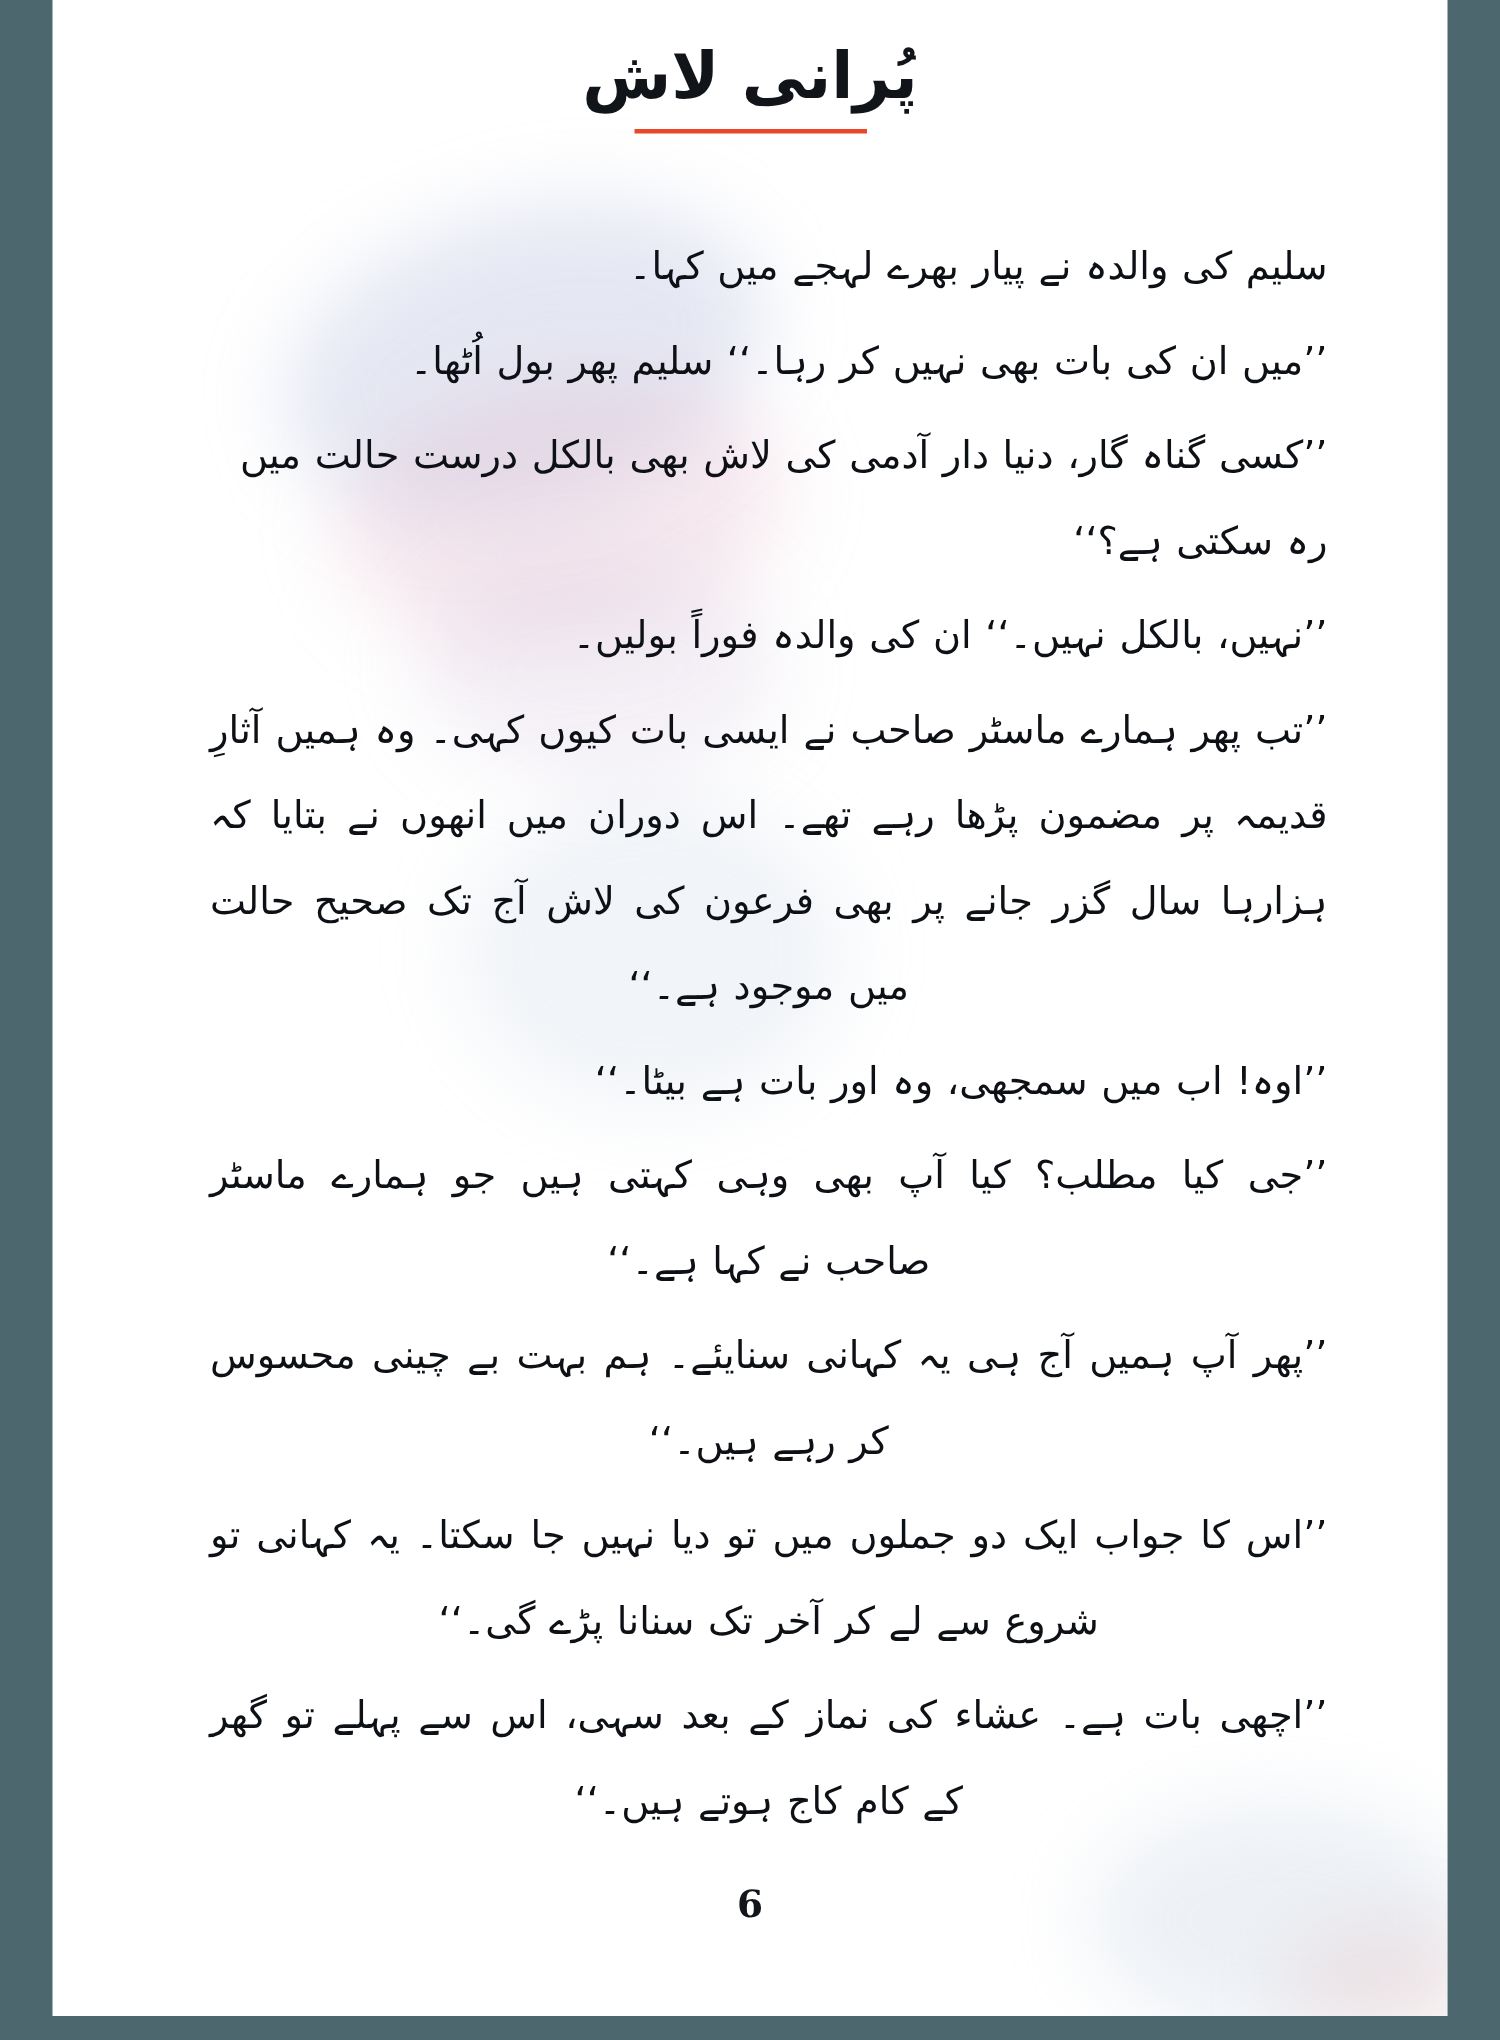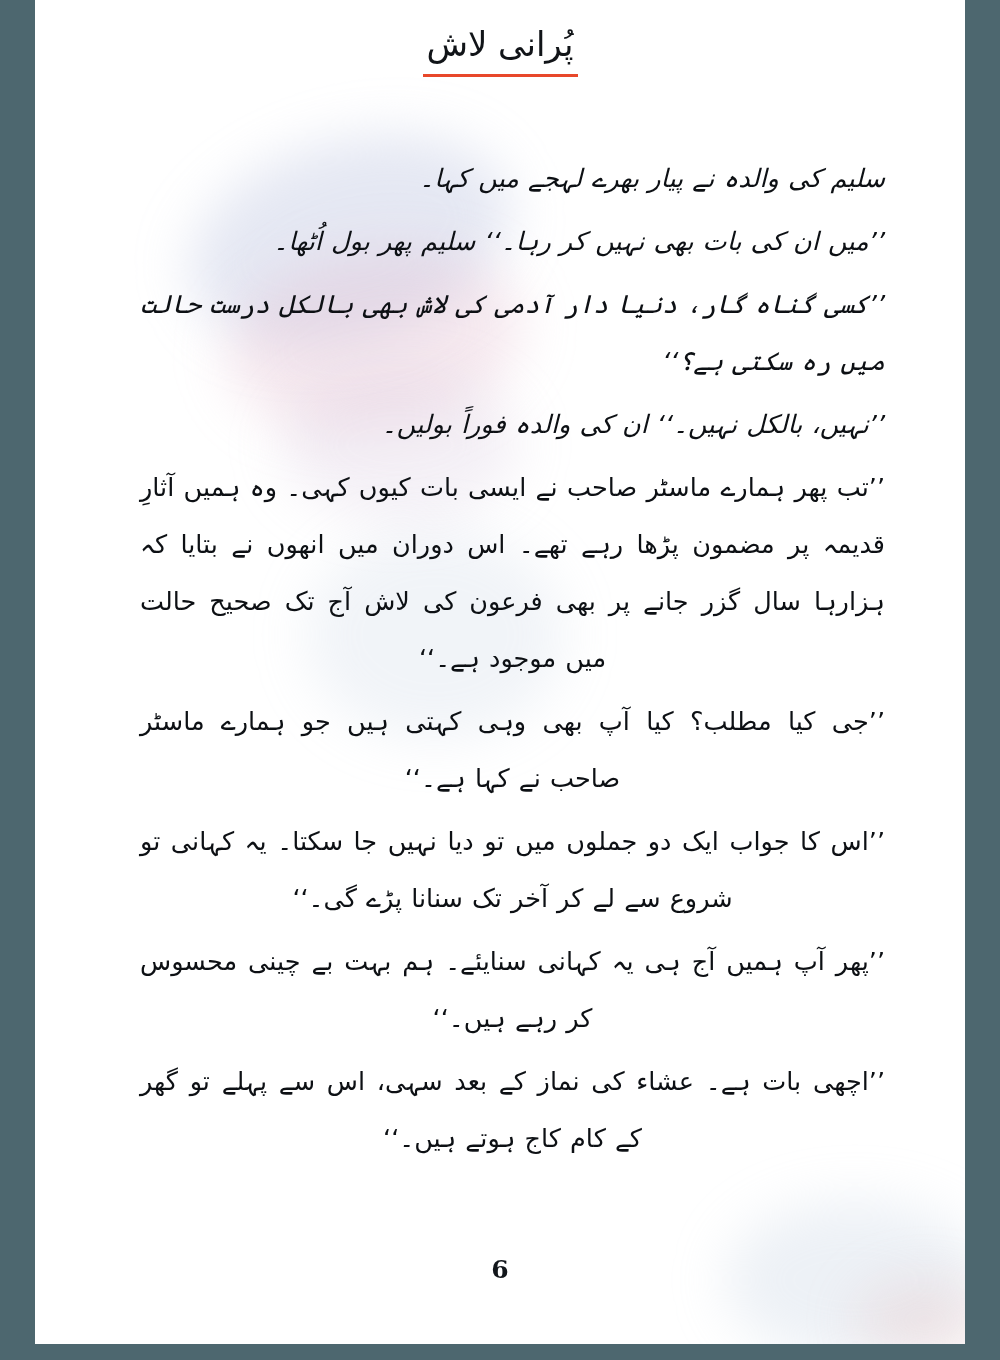--- a/index.html
+++ b/index.html
@@ -80,24 +80,24 @@
   .title-block {
     position: absolute;
     left: 0;
     top: 22px;
     width: 930px;
     text-align: center;
   }
   .book-title {
     display: inline-block;
     font-family: "DejaVu Sans", sans-serif;
-    font-size: 34px;
+    font-size: 43px;
     line-height: 1.35;
     color: #111418;
-    font-weight: 400;
+    font-weight: 700;
     direction: rtl;
     letter-spacing: 0.5px;
   }
   .title-rule {
     width: 155px;
     height: 3px;
     background: #e8472a;
     margin: 6px auto 0 auto;
   }
 
@@ -124,21 +124,20 @@
     color: #0d1014;
     word-spacing: 1px;
   }
 
   
   .para.wrap {
     text-align: justify;
     text-align-last: center;
   }
   .para.right {
-    font-style: italic;
   }
 
   
   .page-number {
     position: absolute;
     left: 0;
     top: 1255px;
     width: 930px;
     text-align: center;
     font-family: "DejaVu Serif", serif;
@@ -167,23 +166,24 @@
       <div class="title-rule"></div>
     </div>
 
     <div class="text-column">
 
       <p class="para right">سلیم کی والدہ نے پیار بھرے لہجے میں کہا۔</p>
       <p class="para right">’’میں ان کی بات بھی نہیں کر رہا۔‘‘ سلیم پھر بول اُٹھا۔</p>
       <p class="para right">’’کسی گناہ گار، دنیا دار آدمی کی لاش بھی بالکل درست حالت میں رہ سکتی ہے؟‘‘</p>
       <p class="para right">’’نہیں، بالکل نہیں۔‘‘ ان کی والدہ فوراً بولیں۔</p>
       <p class="para wrap">’’تب پھر ہمارے ماسٹر صاحب نے ایسی بات کیوں کہی۔ وہ ہمیں آثارِ قدیمہ پر مضمون پڑھا رہے تھے۔ اس دوران میں انھوں نے بتایا کہ ہزارہا سال گزر جانے پر بھی فرعون کی لاش آج تک صحیح حالت میں موجود ہے۔‘‘</p>
+      <p class="para right">’’اوہ! اب میں سمجھی، وہ اور بات ہے بیٹا۔‘‘</p>
       <p class="para wrap">’’جی کیا مطلب؟ کیا آپ بھی وہی کہتی ہیں جو ہمارے ماسٹر صاحب نے کہا ہے۔‘‘</p>
+      <p class="para wrap">’’پھر آپ ہمیں آج ہی یہ کہانی سنایئے۔ ہم بہت بے چینی محسوس کر رہے ہیں۔‘‘</p>
       <p class="para wrap">’’اس کا جواب ایک دو جملوں میں تو دیا نہیں جا سکتا۔ یہ کہانی تو شروع سے لے کر آخر تک سنانا پڑے گی۔‘‘</p>
-      <p class="para wrap">’’پھر آپ ہمیں آج ہی یہ کہانی سنایئے۔ ہم بہت بے چینی محسوس کر رہے ہیں۔‘‘</p>
       <p class="para wrap">’’اچھی بات ہے۔ عشاء کی نماز کے بعد سہی، اس سے پہلے تو گھر کے کام کاج ہوتے ہیں۔‘‘</p>
 
     </div>
 
     <div class="page-number">6</div>
 
   </div>
 </div>
 
 </body></html>

